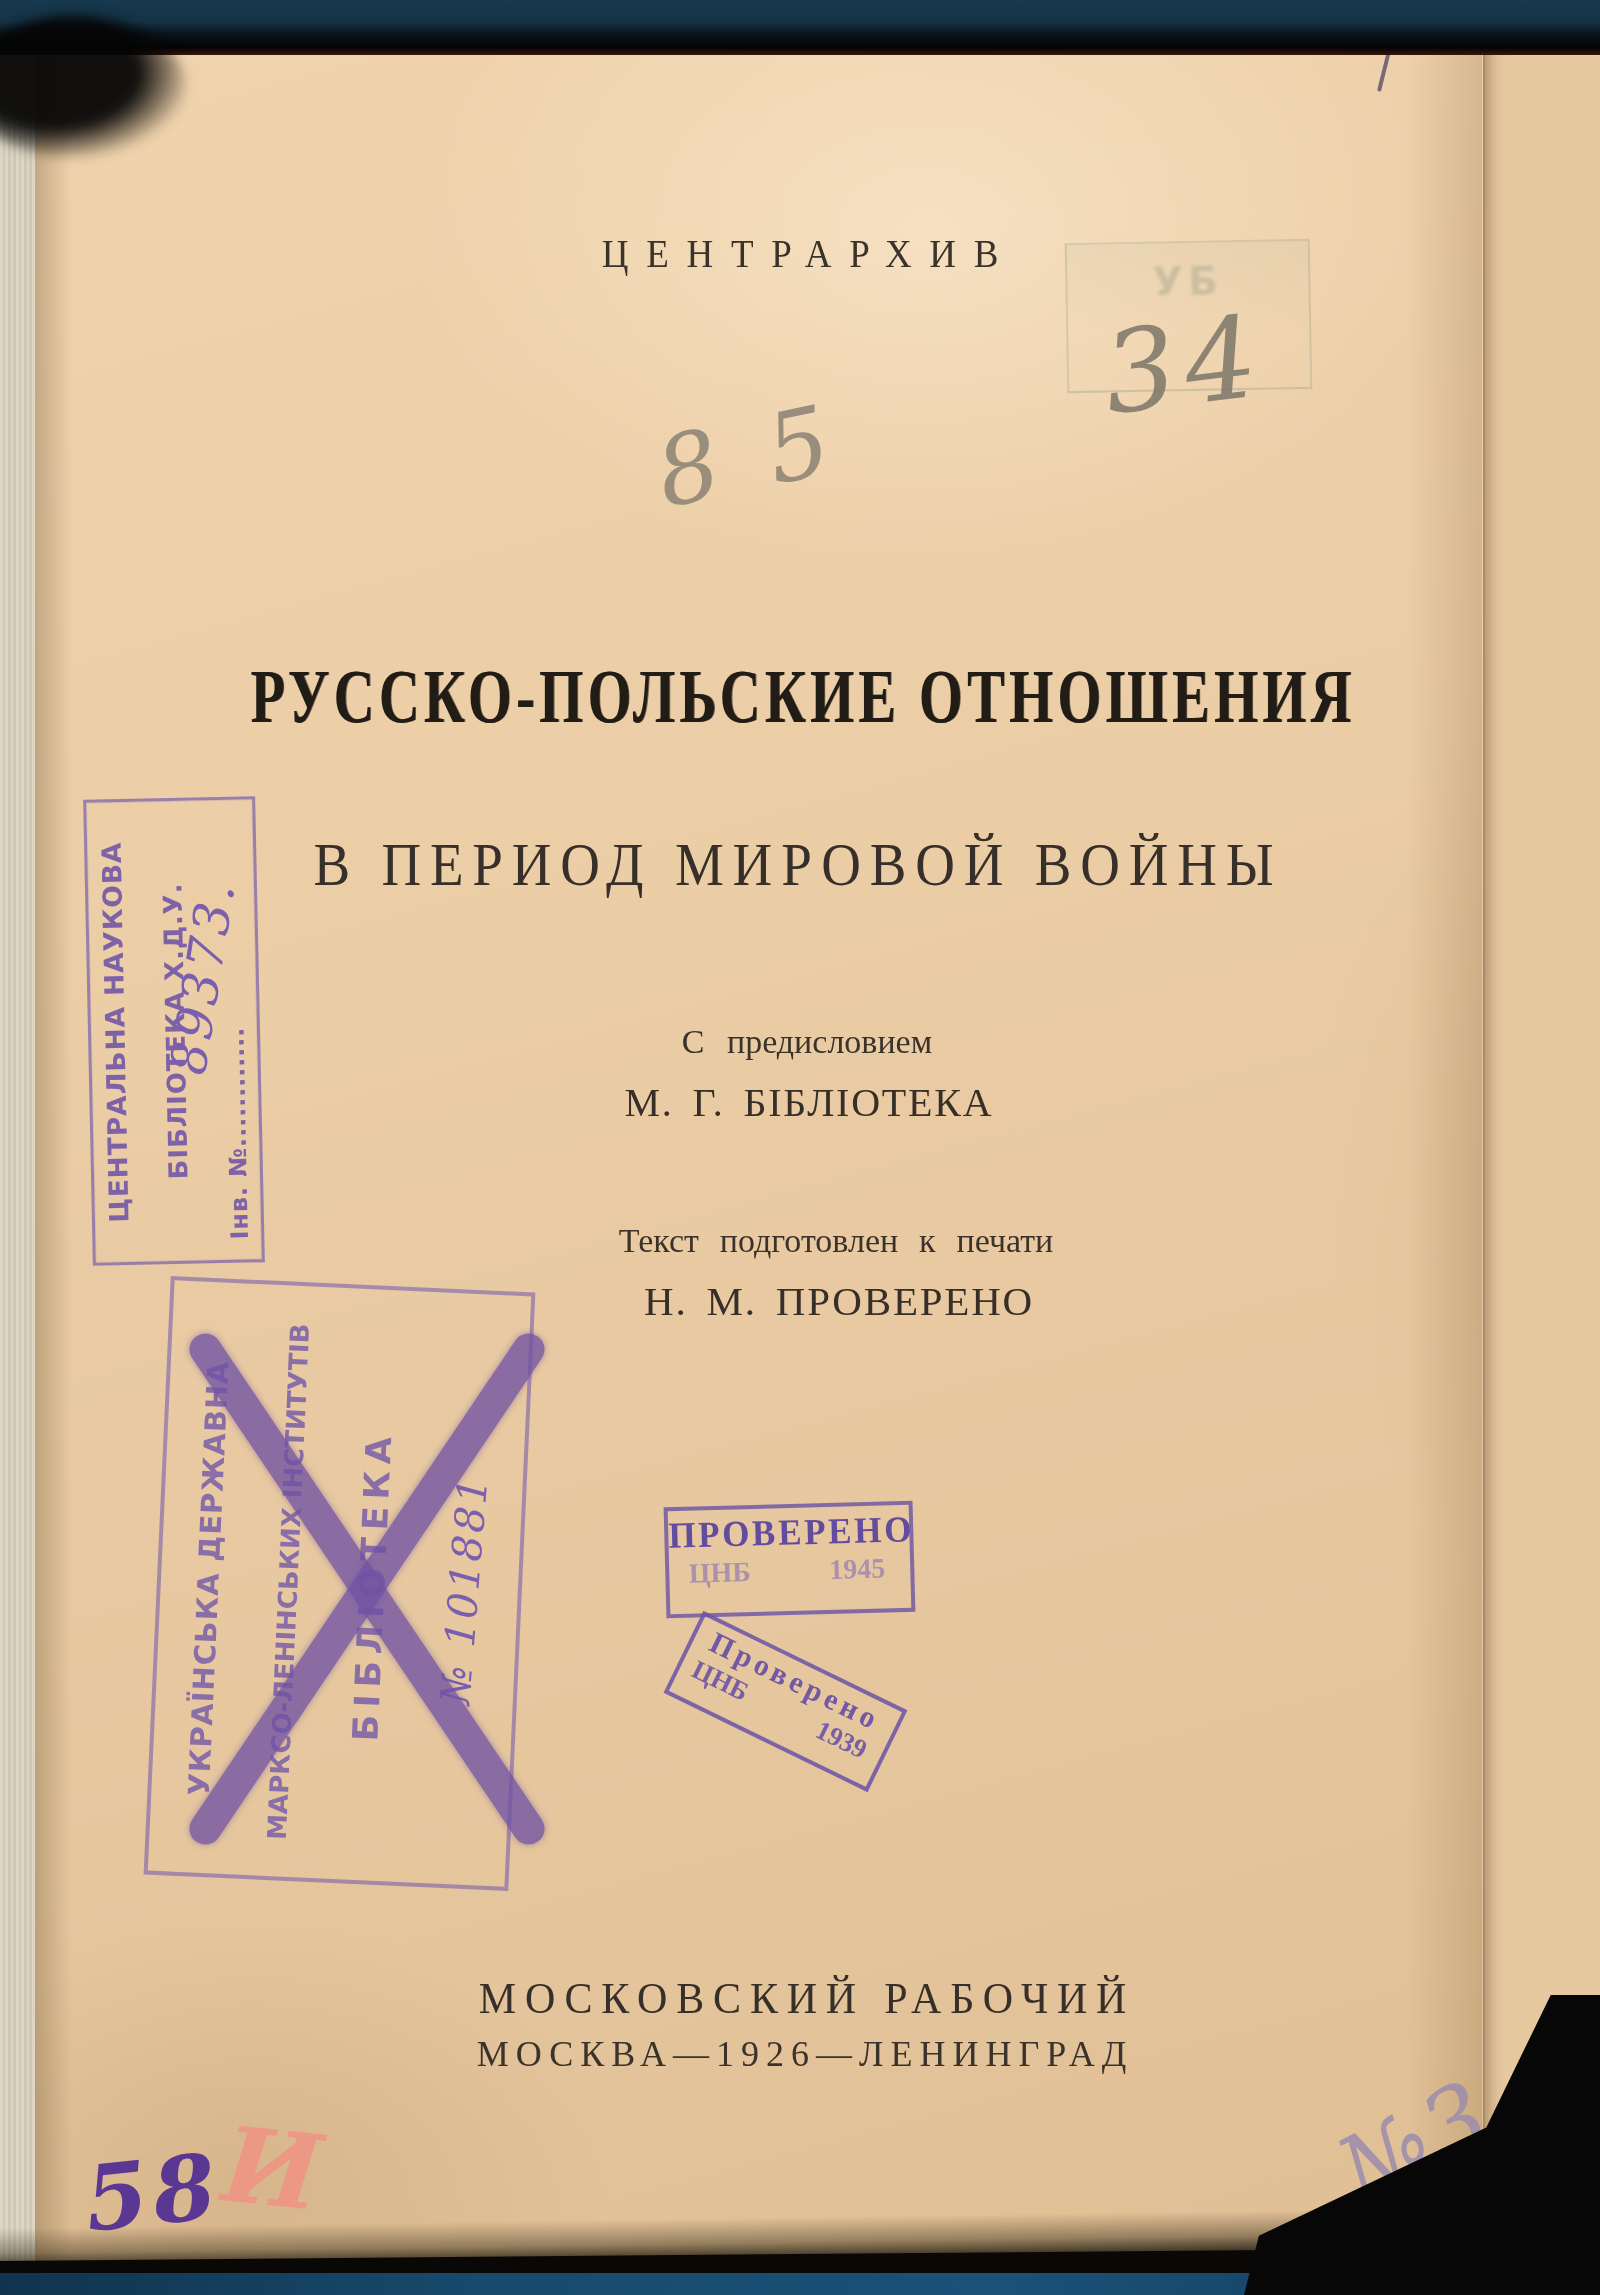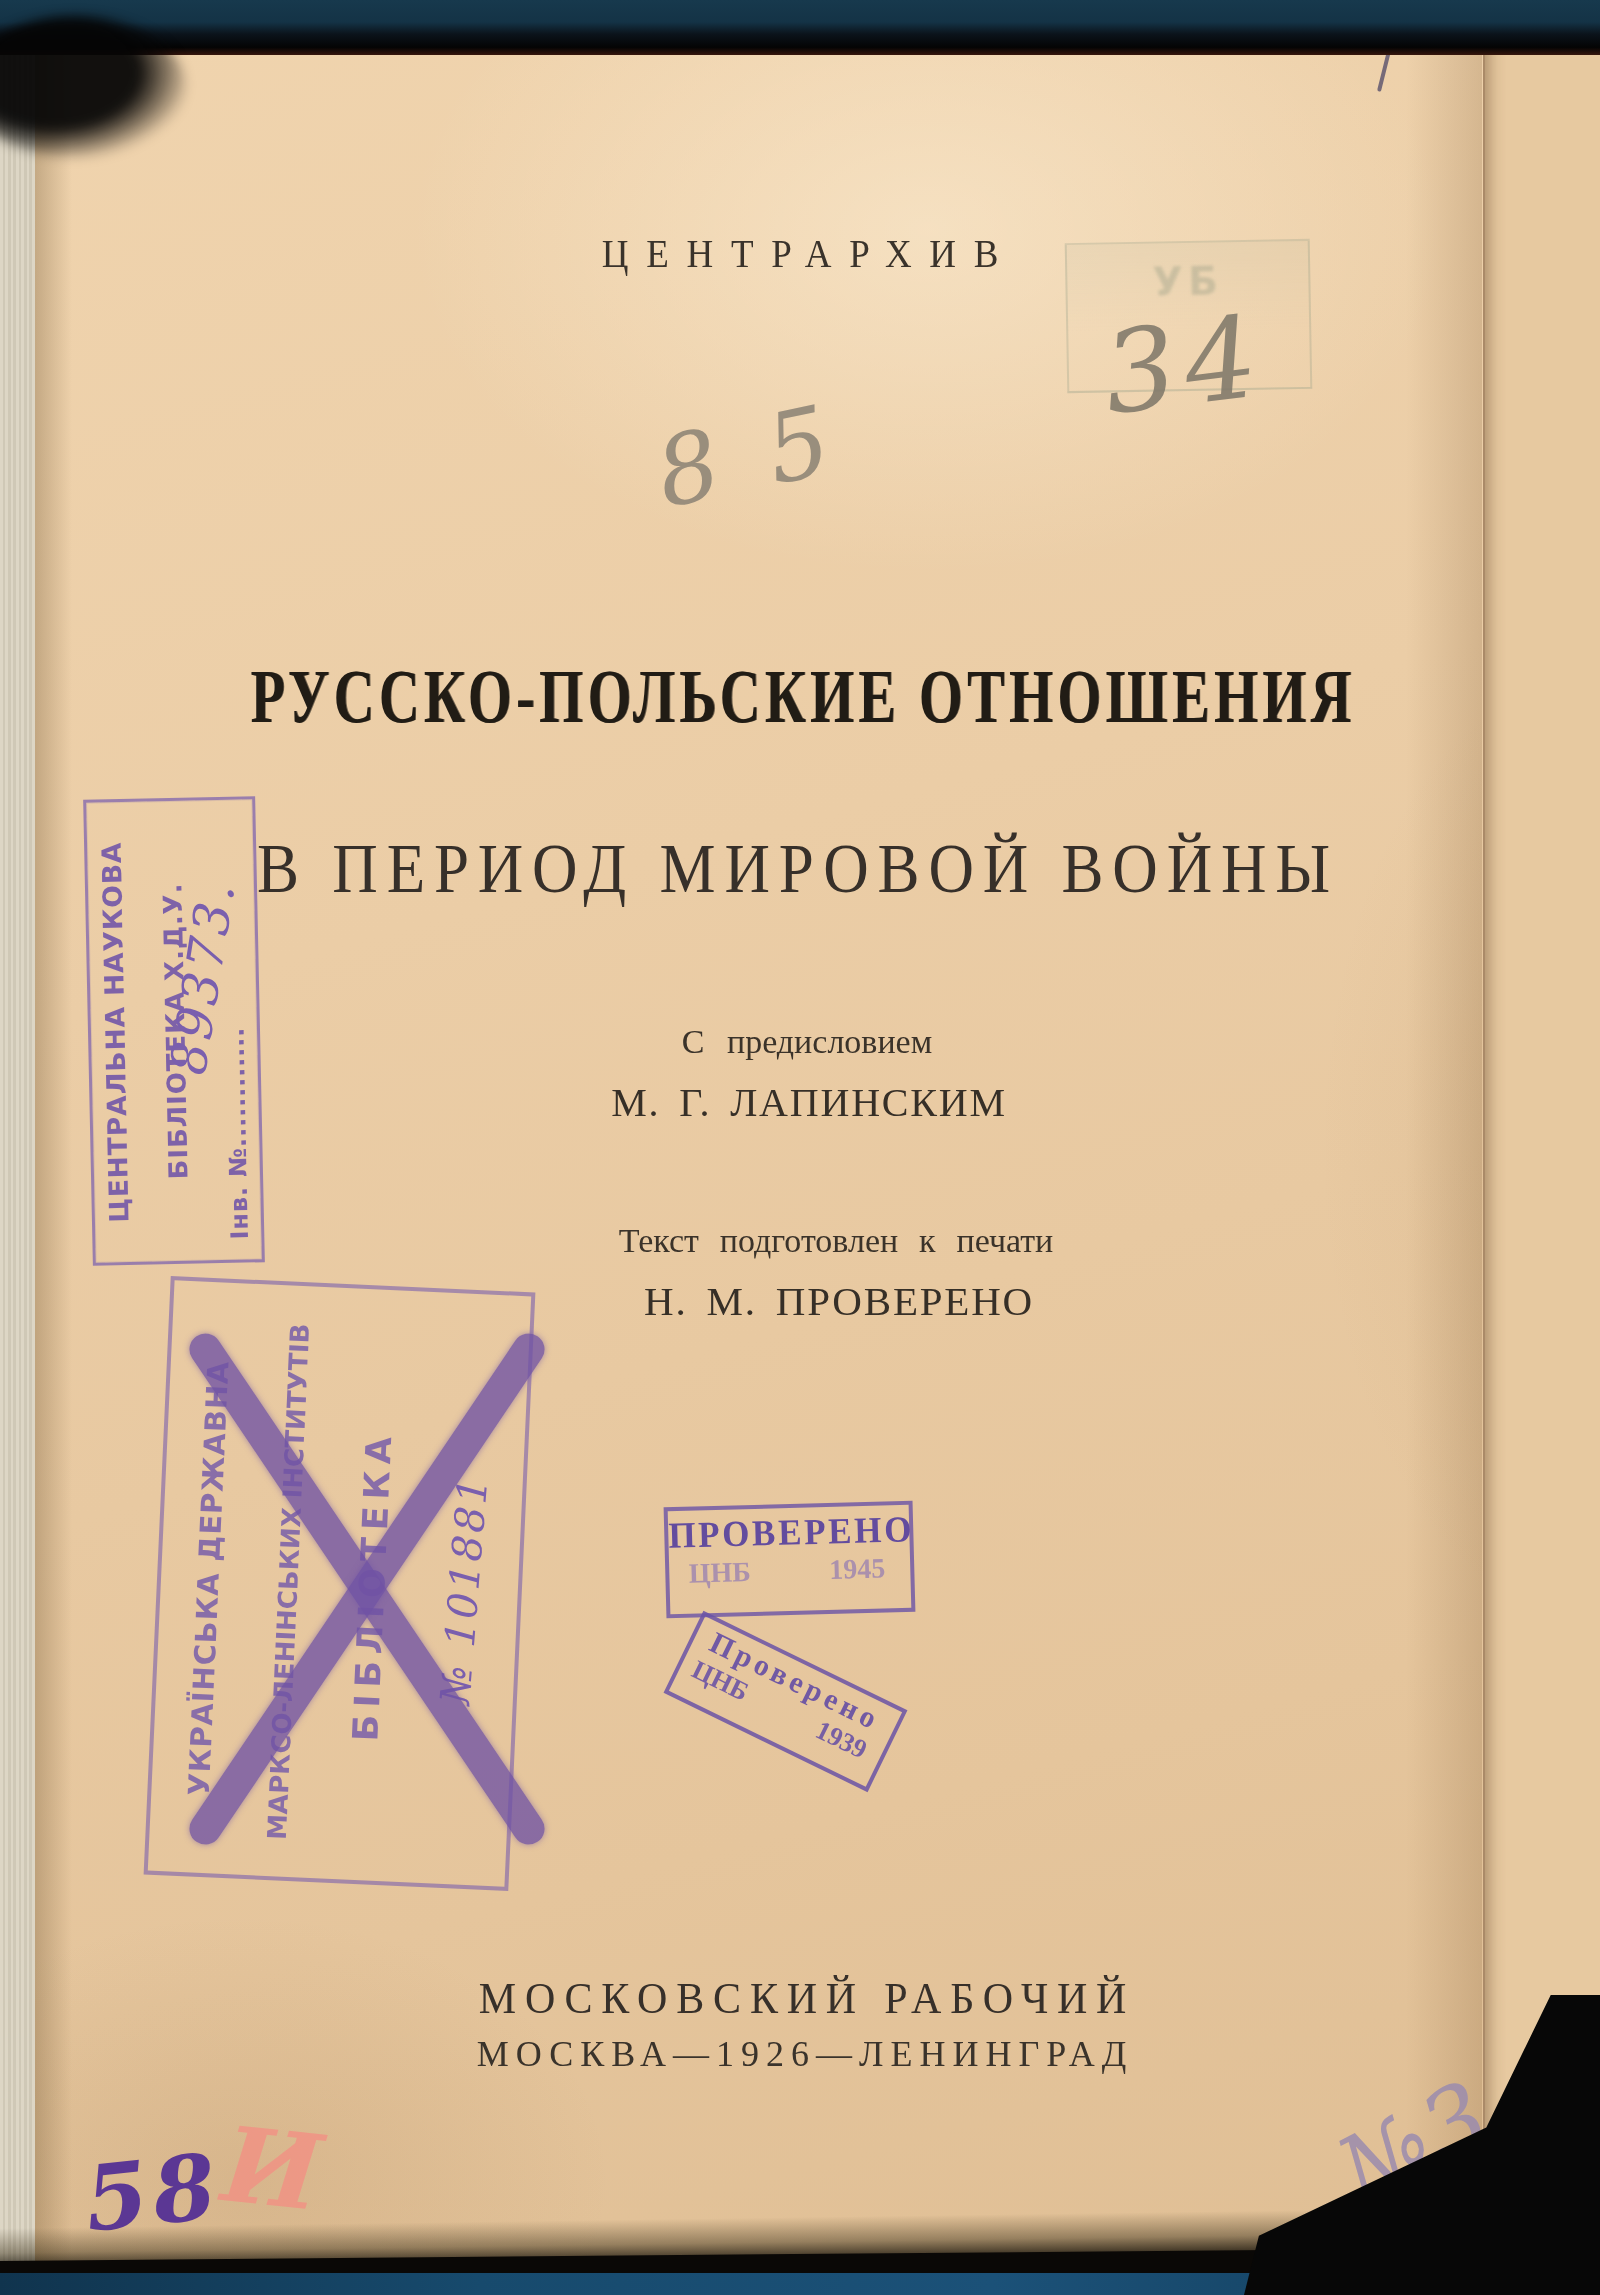--- a/index.html
+++ b/index.html
@@ -36,21 +36,21 @@
     clip-path:polygon(87% 0%,100% 0%,100% 100%,6% 100%,10% 80%,70% 44%);}
   .pen-stroke{left:1382px;top:50px;width:3.5px;height:42px;z-index:4;background:#57506b;
     border-radius:2.7px;transform:rotate(14deg);opacity:.8;}
   
   .print{z-index:2;color:#332c24;white-space:nowrap;}
   .center{transform:translateX(-50%);}
   .hdr{left:809px;top:232px;font-size:37px;letter-spacing:17.7px;color:#3a332b;}
   .hdr .stretch{display:inline-block;transform:scaleY(1.06);}
   .title{left:803px;top:662px;font-size:59px;font-weight:bold;letter-spacing:4.4px;color:#211c15;}
   .title .stretch{display:inline-block;transform:scale(.96,1.3);text-shadow:0.9px 0 0 rgba(33,28,21,.6);}
-  .subtitle{left:798px;top:833px;font-size:63px;letter-spacing:8.8px;color:#37302a;}
+  .subtitle{left:798px;top:833px;font-size:55px;letter-spacing:8.8px;color:#37302a;}
   .subtitle .stretch{display:inline-block;transform:scaleY(1.1);}
   .pref1{left:807px;top:1023px;font-size:34px;word-spacing:14px;color:#3b332a;}
   .pref2{left:809px;top:1079px;font-size:40px;letter-spacing:1.8px;word-spacing:7px;color:#362f27;}
   .prep1{left:836px;top:1222px;font-size:34px;word-spacing:12.4px;color:#3b332a;text-align:center;}
   .prep2{left:839px;top:1277px;font-size:41px;letter-spacing:1.8px;word-spacing:7px;color:#362f27;}
   .imp1{left:807px;top:1974px;font-size:42px;letter-spacing:8.8px;color:#37302a;}
   .imp1 .stretch{display:inline-block;transform:scaleY(1.05);}
   .imp2{left:805px;top:2033px;font-size:36px;letter-spacing:7px;color:#3a332b;}
   
   .stamp{z-index:3;}
@@ -115,21 +115,21 @@
   <div class="abs right-strip"></div>
   <div class="abs left-page-shadow"></div>
   <div class="abs left-strip"></div>
   <div class="abs top-band"></div>
   <div class="abs tl-smudge"></div>
 
   <div class="abs print center hdr"><span class="stretch">ЦЕНТРАРХИВ</span></div>
   <div class="abs print center title"><span class="stretch">РУССКО-ПОЛЬСКИЕ ОТНОШЕНИЯ</span></div>
   <div class="abs print center subtitle"><span class="stretch">В ПЕРИОД МИРОВОЙ ВОЙНЫ</span></div>
   <div class="abs print center pref1">С предисловием</div>
-  <div class="abs print center pref2">М. Г. ЛАПИНСКИМ</div>
+  <div class="abs print center pref2">М. Г. БІБЛІОТЕКА</div>
   <div class="abs print center prep1">Текст подготовлен к печати</div>
   <div class="abs print center prep2">Н. М. ПРОВЕРЕНО</div>
   <div class="abs print center imp1"><span class="stretch">МОСКОВСКИЙ РАБОЧИЙ</span></div>
   <div class="abs print center imp2">МОСКВА—1926—ЛЕНИНГРАД</div>
 
   <div class="abs stamp stamp-faint">
     <div class="sf-txt">УБ</div>
   </div>
   <div class="abs hw hw-34">34</div>
   <div class="abs hw hw-85">85</div>

